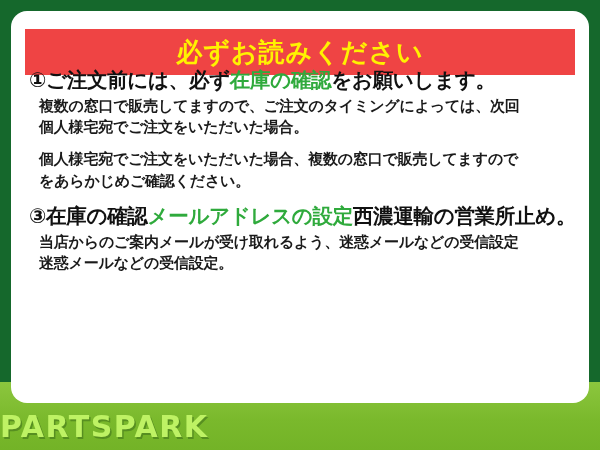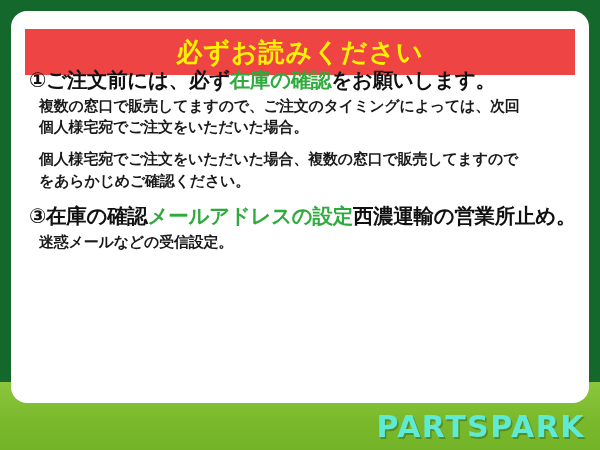--- a/index.html
+++ b/index.html
@@ -30,27 +30,27 @@
     right: 0;
     bottom: 0;
     height: 68px;
     background: linear-gradient(180deg, #8cc63e 0%, #7ab92c 55%, #73b327 100%);
     z-index: 1;
   }
 
   #footer-brand {
     position: absolute;
     left: 0;
-    right: 15px;
+    right: 0;
     bottom: 8px;
-    text-align: right;
+    text-align: left;
     font-size: 30px;
     font-weight: bold;
     letter-spacing: 1.5px;
-    color: #5eead4;
+    color: #bef264;
     text-shadow: 1.5px 1.5px 0 rgba(60,110,25,0.55);
     z-index: 3;
     line-height: 1;
   }
 
   
   #panel {
     position: absolute;
     left: 11px;
     top: 11px;
@@ -155,20 +155,21 @@
       <div class="item" id="item-2">
         <div class="item-body">
           <div>個人様宅宛でご注文をいただいた場合、複数の窓口で販売してますので</div>
           <div>をあらかじめご確認ください。</div>
         </div>
       </div>
 
       <div class="item" id="item-3">
         <div class="item-head"><span>③</span><span>在庫の確認</span><span class="hl">メールアドレスの設定</span><span>西濃運輸の営業所止め。</span></div>
         <div class="item-body">
+          <div>当店からのご案内メールが受け取れるよう、迷惑メールなどの受信設定</div>
           <div>迷惑メールなどの受信設定。</div>
         </div>
       </div>
 
     </div>
   </div>
 
   <div id="footer-brand">PARTSPARK</div>
 
 </div>

